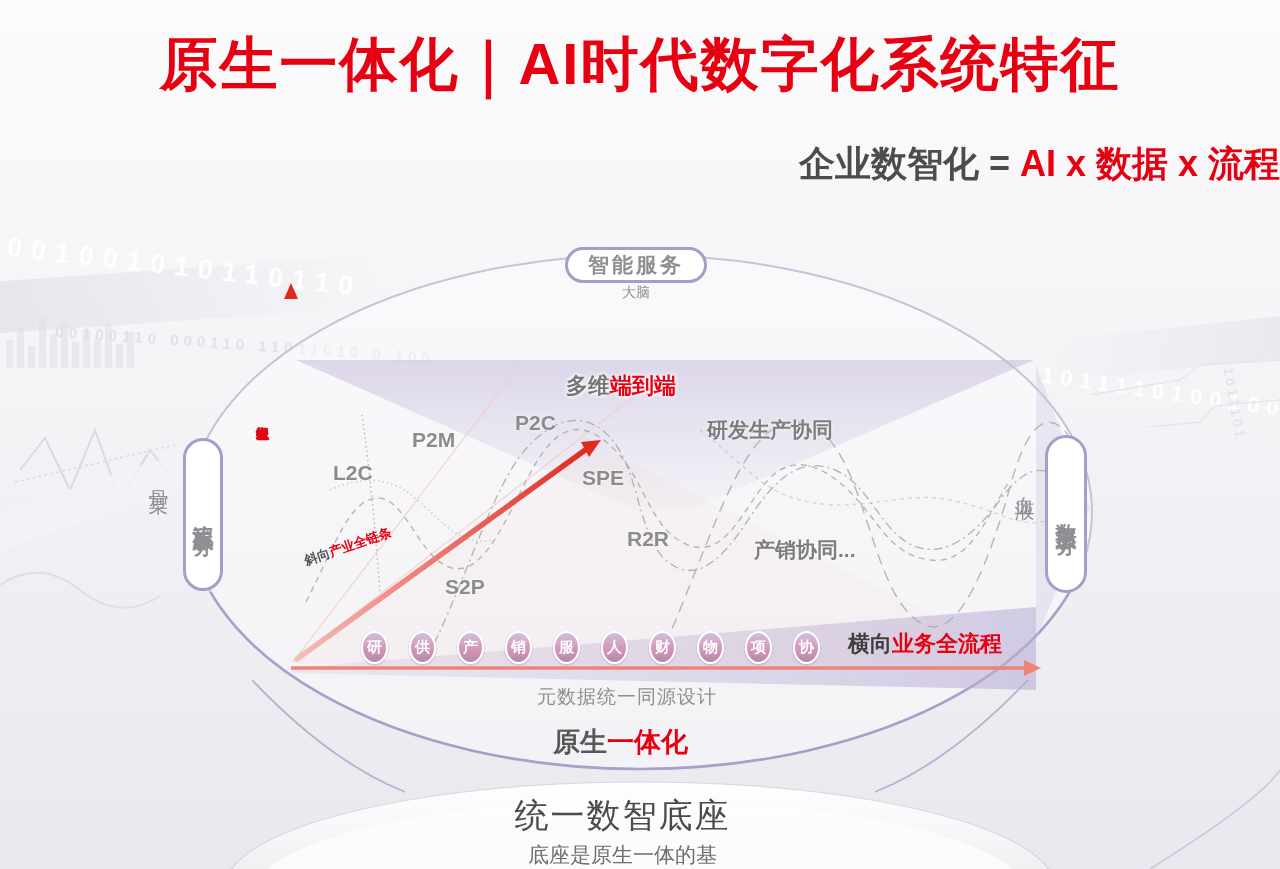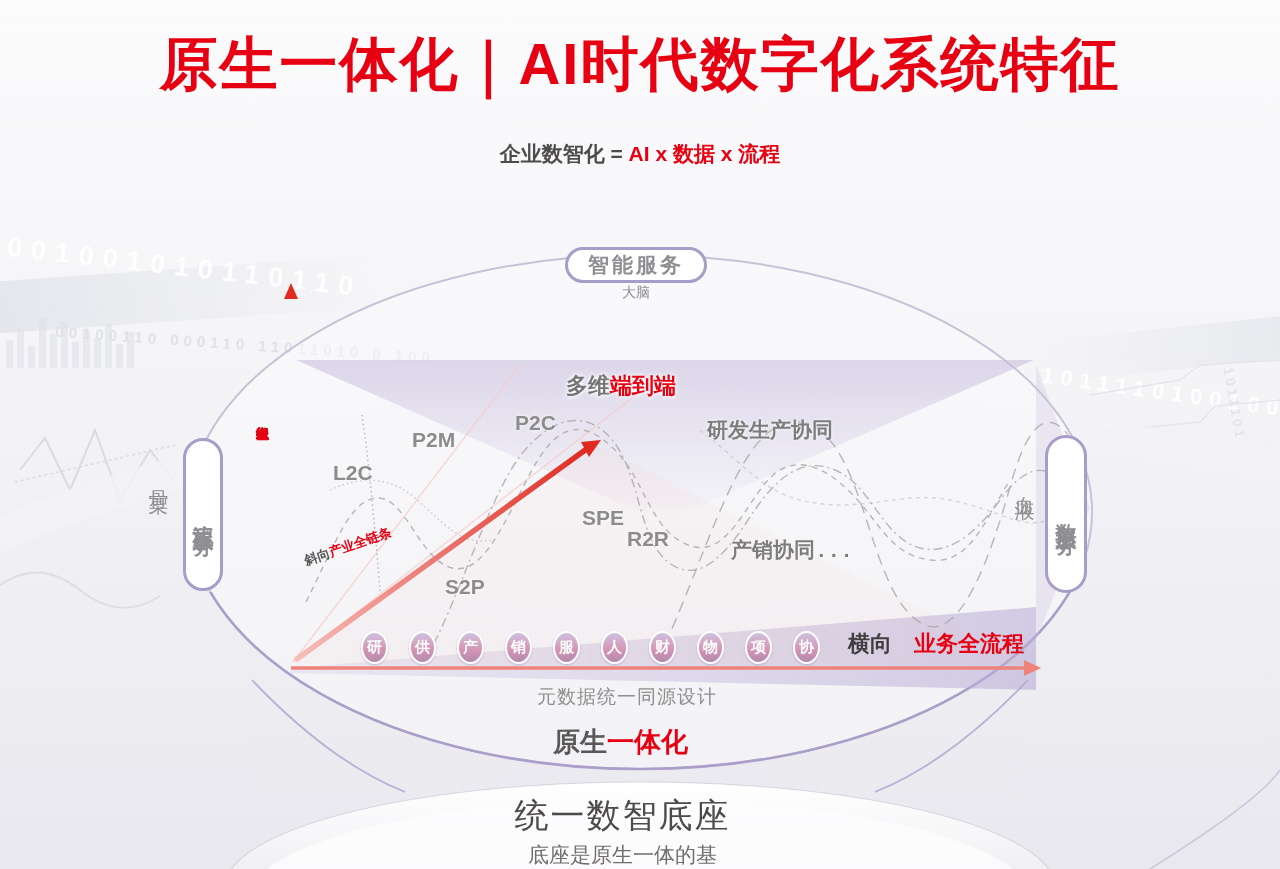--- a/index.html
+++ b/index.html
@@ -17,21 +17,21 @@
     background:linear-gradient(270deg,#e0e2e8 0%,rgba(224,226,232,0) 90%);
     transform:rotate(-6deg);}
   .bin{color:rgba(255,255,255,.9);font-weight:bold;white-space:nowrap;}
   .bin1{left:6px;top:252px;font-size:27px;letter-spacing:9px;transform:rotate(6.5deg);}
   .bin2{left:55px;top:336px;font-size:15px;letter-spacing:5px;color:rgba(221,224,230,.95);transform:rotate(4deg);}
   .bin3{left:1040px;top:382px;font-size:22px;letter-spacing:7px;transform:rotate(8deg);}
   .bin4{left:1236px;top:366px;font-size:14px;letter-spacing:3px;color:rgba(226,228,234,.95);transform:rotate(80deg);transform-origin:left top;}
   
   .title{left:0;top:26px;width:1280px;text-align:center;
     color:#e60012;font-size:58px;font-weight:800;letter-spacing:2px;}
-  .subtitle{left:0;top:140px;width:1280px;text-align:center;font-size:21px;font-weight:bold;}
+  .subtitle{left:0;top:140px;width:1280px;text-align:right;font-size:36px;font-weight:bold;}
   .subtitle .pre{color:#4d4b4b;}
   .subtitle .hi{color:#e60012;}
   
   .pill{background:#fff;border:3px solid #a89cc8;box-sizing:border-box;
     display:flex;align-items:center;justify-content:center;
     color:#8f8f93;font-weight:bold;z-index:5;}
   .pill-top{left:565px;top:247px;width:142px;height:36px;border-radius:19px;
     font-size:21px;letter-spacing:3px;}
   .pill-side{writing-mode:vertical-rl;text-orientation:upright;
     border-radius:22px;font-size:21px;letter-spacing:4px;}
@@ -46,36 +46,36 @@
   .vaxis-label{left:254px;top:417px;writing-mode:vertical-rl;text-orientation:upright;
     font-size:13px;font-weight:bold;line-height:1.15;z-index:6;}
   .vaxis-label .pre{color:#595757;}
   .vaxis-label .hi{color:#e60012;}
   .daxis-label{left:308px;top:552px;font-size:13px;font-weight:bold;
     transform:rotate(-19deg);transform-origin:left bottom;z-index:6;white-space:nowrap;}
   .daxis-label .pre{color:#555;}
   .daxis-label .hi{color:#e60012;}
   .haxis-label{left:848px;top:629px;font-size:22px;font-weight:bold;z-index:6;white-space:nowrap;}
   .haxis-label .pre{color:#3f3f3f;}
-  .haxis-label .hi{color:#e60012;margin-left:22px;}
+  .haxis-label .hi{color:#e60012;}
   .mdim-label{left:566px;top:371px;font-size:22px;font-weight:bold;z-index:6;white-space:nowrap;
     text-shadow:0 0 4px #fff,0 0 4px #fff;}
   .mdim-label .pre{color:#757575;}
   .mdim-label .hi{color:#e60012;}
   
   .wave-label{position:absolute;color:#8c8c8c;font-weight:bold;font-size:21px;z-index:6;
     white-space:nowrap;text-shadow:0 0 3px rgba(255,255,255,.9);}
   .lbl-l2c{left:333px;top:461px;}
   .lbl-p2m{left:412px;top:428px;}
   .lbl-p2c{left:515px;top:411px;}
-  .lbl-spe{left:582px;top:466px;margin-top:40px;}
+  .lbl-spe{left:582px;top:466px;}
   .lbl-r2r{left:627px;top:527px;}
   .lbl-s2p{left:445px;top:575px;}
   .lbl-rd{left:707px;top:416px;color:#7d7d7d;}
-  .lbl-cx{left:731px;top:536px;color:#7d7d7d;font-family:Liberation Mono, monospace;}
+  .lbl-cx{left:754px;top:536px;color:#7d7d7d;}
   
   .badge-row{left:361px;top:631px;display:flex;gap:21px;z-index:6;}
   .pbadge{width:27px;height:33px;border-radius:50%;box-sizing:border-box;
     border:2px solid #fff;display:flex;align-items:center;justify-content:center;
     color:#fff;font-size:15px;font-weight:bold;
     background:linear-gradient(180deg,#cfc2de 0%,#d695b6 55%,#b488ae 100%);
     box-shadow:0 1px 2px rgba(120,90,140,.35);}
   
   .meta-cap{left:537px;top:684px;font-size:19px;letter-spacing:1px;color:#8f8f8f;z-index:6;white-space:nowrap;}
   .native{left:553px;top:724px;font-size:27px;font-weight:bold;z-index:6;white-space:nowrap;}

